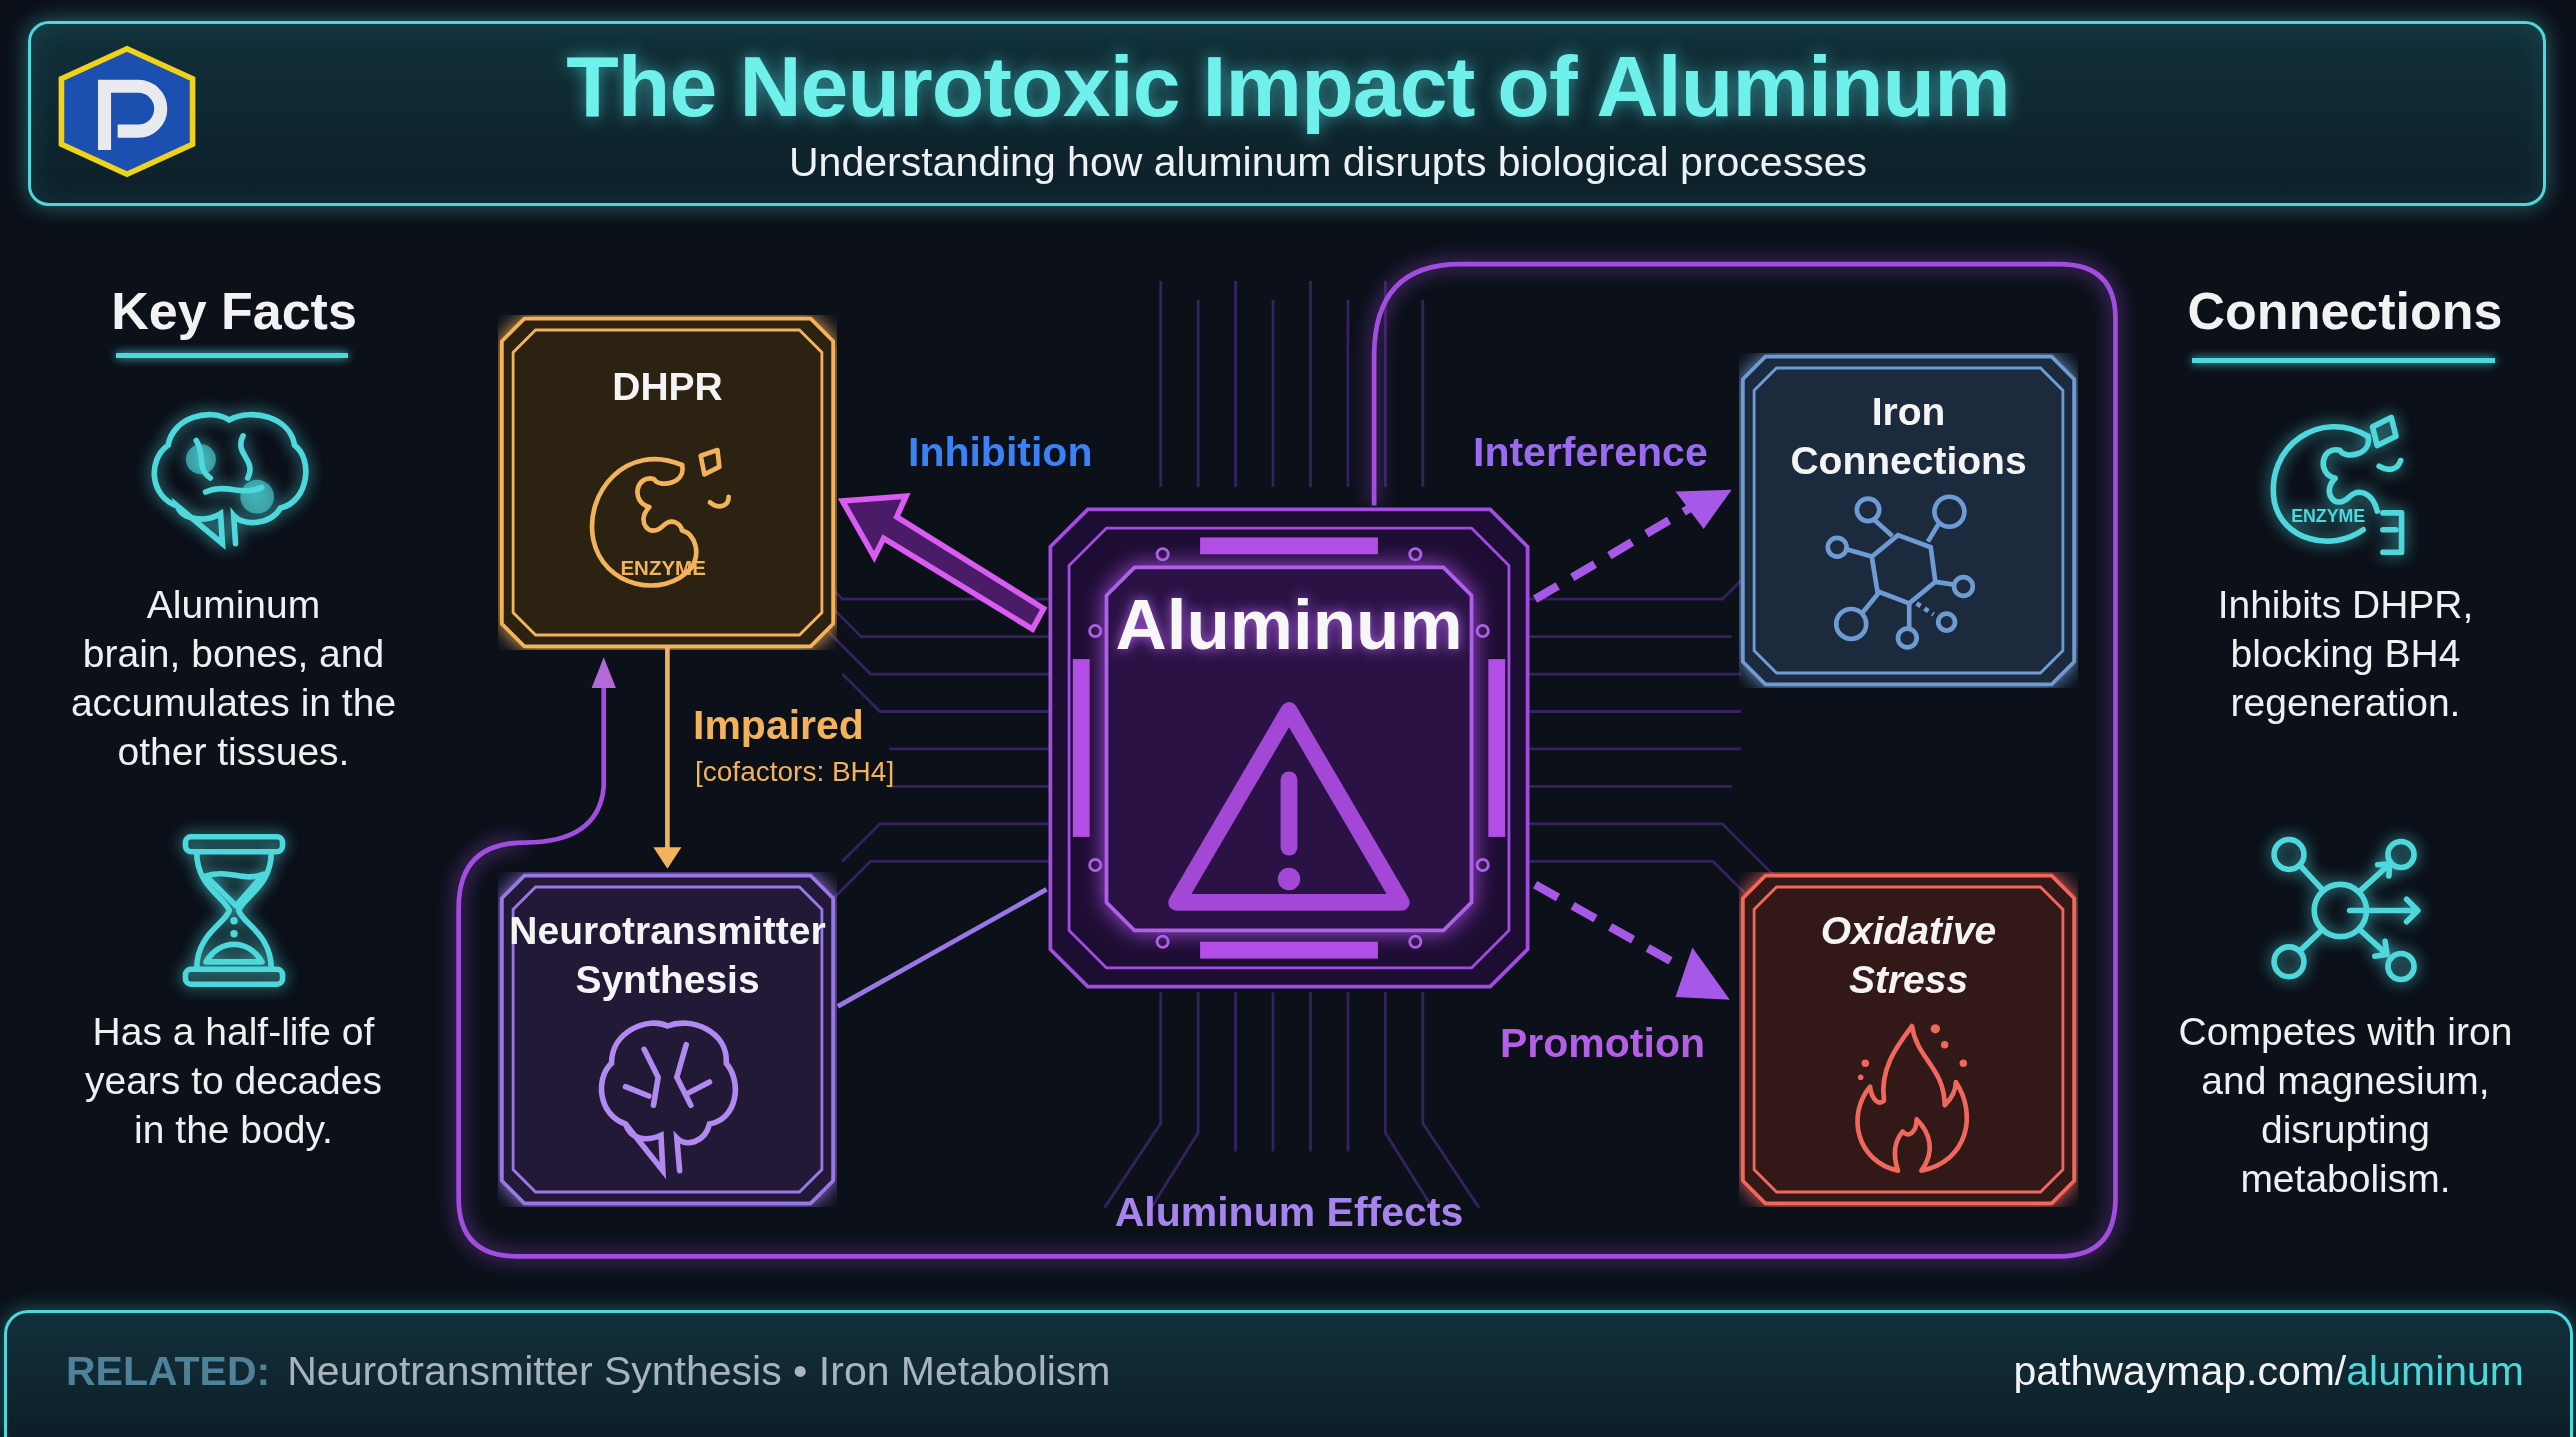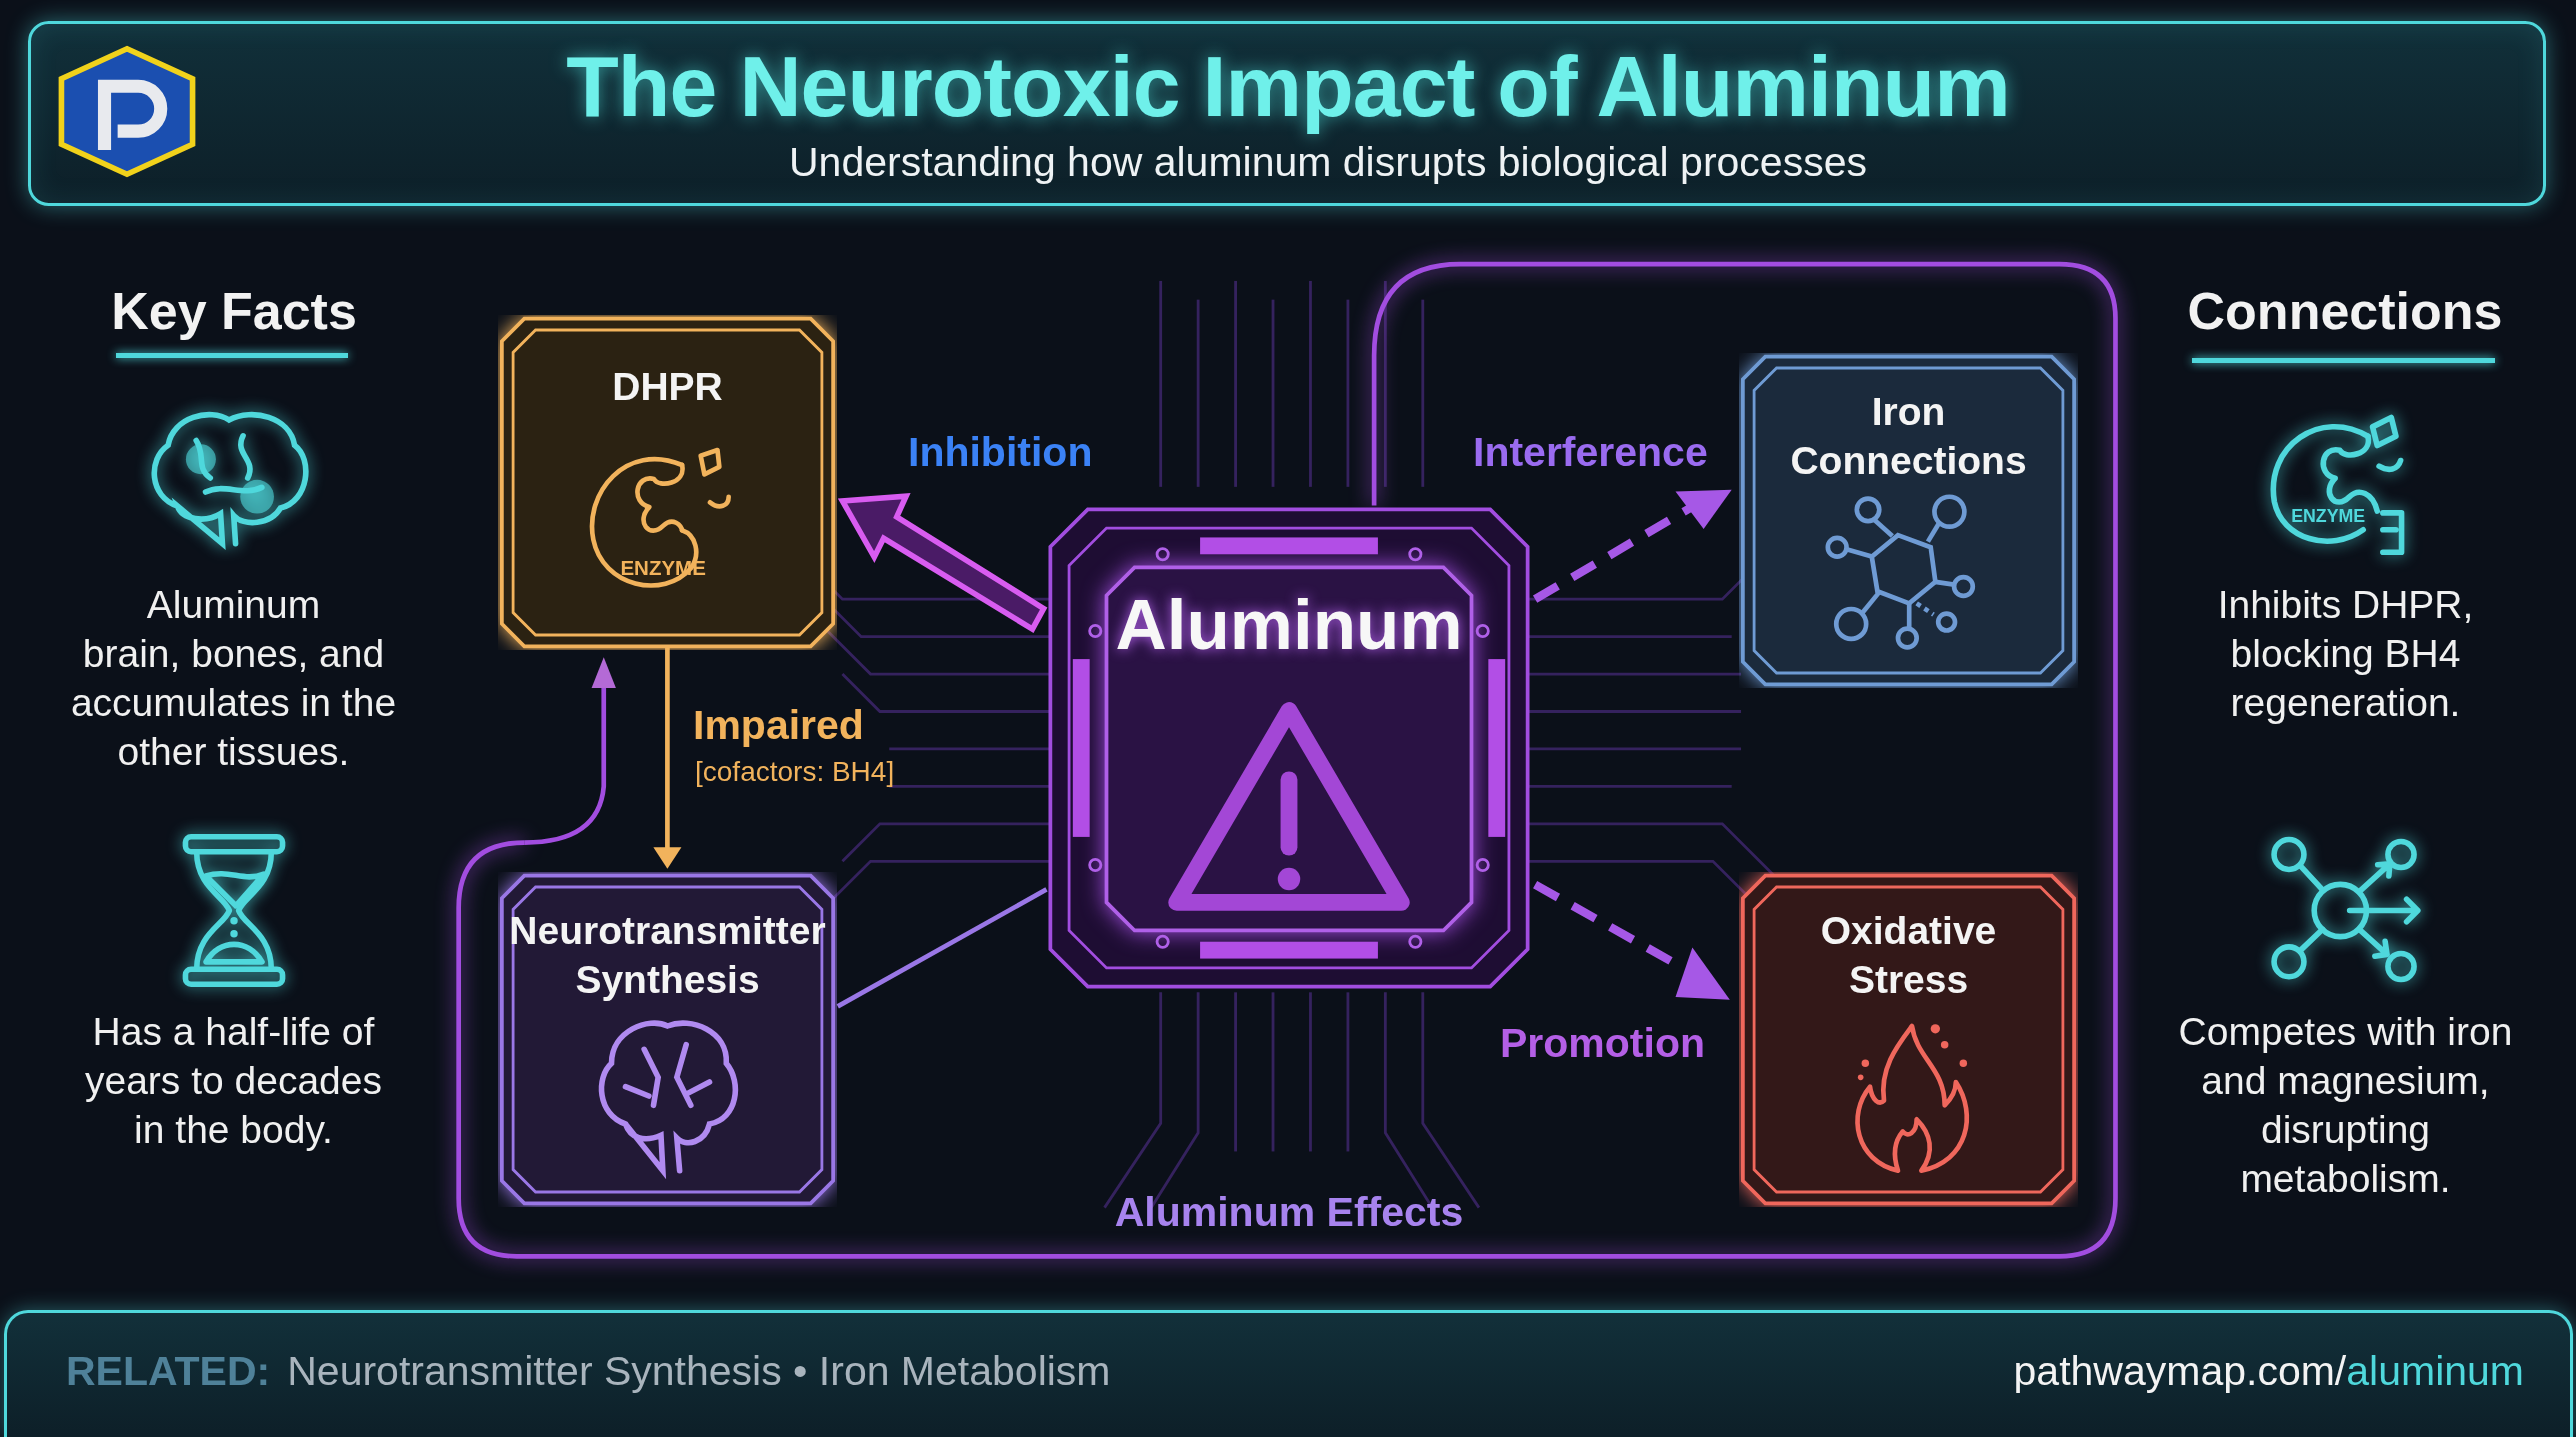--- a/index.html
+++ b/index.html
@@ -268,21 +268,21 @@
         <path d="M100 118 L118 130" stroke-dasharray="5 5"></path>
     </g>
   </svg>
 </div>
 
 <div class="abs" style="left:1739px;top:872px;width:339px;height:335px;">
   <svg width="339" height="335" style="position:absolute;left:0;top:0" viewBox="0 0 362 358">
     <polygon points="28,4 334,4 358,28 358,330 334,354 28,354 4,330 4,28" fill="#331818" stroke="#f0675c" stroke-width="4" style="filter:drop-shadow(0 0 10px #f0675c)"></polygon>
     <polygon points="40,16 322,16 346,40 346,318 322,342 40,342 16,318 16,40" fill="none" stroke="#f0675c" stroke-width="3"></polygon>
   </svg>
-  <div class="node-title" style="position:absolute;left:0;top:34px;width:339px;">
+  <div class="node-title" style="position:absolute;left:0;top:34px;width:339px;font-style:italic;">
     <div>Oxidative</div>
     <div>Stress</div>
   </div>
   <svg style="position:absolute;left:103px;top:140px" width="140" height="168" viewBox="0 0 150 180">
     <g fill="none" stroke="#f0675c" stroke-width="5" stroke-linejoin="round">
       <path d="M60 170 C15 160 5 110 30 80 C32 95 40 100 45 95 C40 60 60 35 75 15 C80 50 110 60 110 100 C118 92 122 85 122 75 C145 110 135 160 85 170 C100 150 95 130 80 115 C80 130 70 135 65 128 C55 140 55 155 60 170 Z"></path>
     </g>
     <g fill="#f0675c">
         <circle cx="100" cy="18" r="5"></circle>
         <circle cx="110" cy="35" r="4"></circle>

